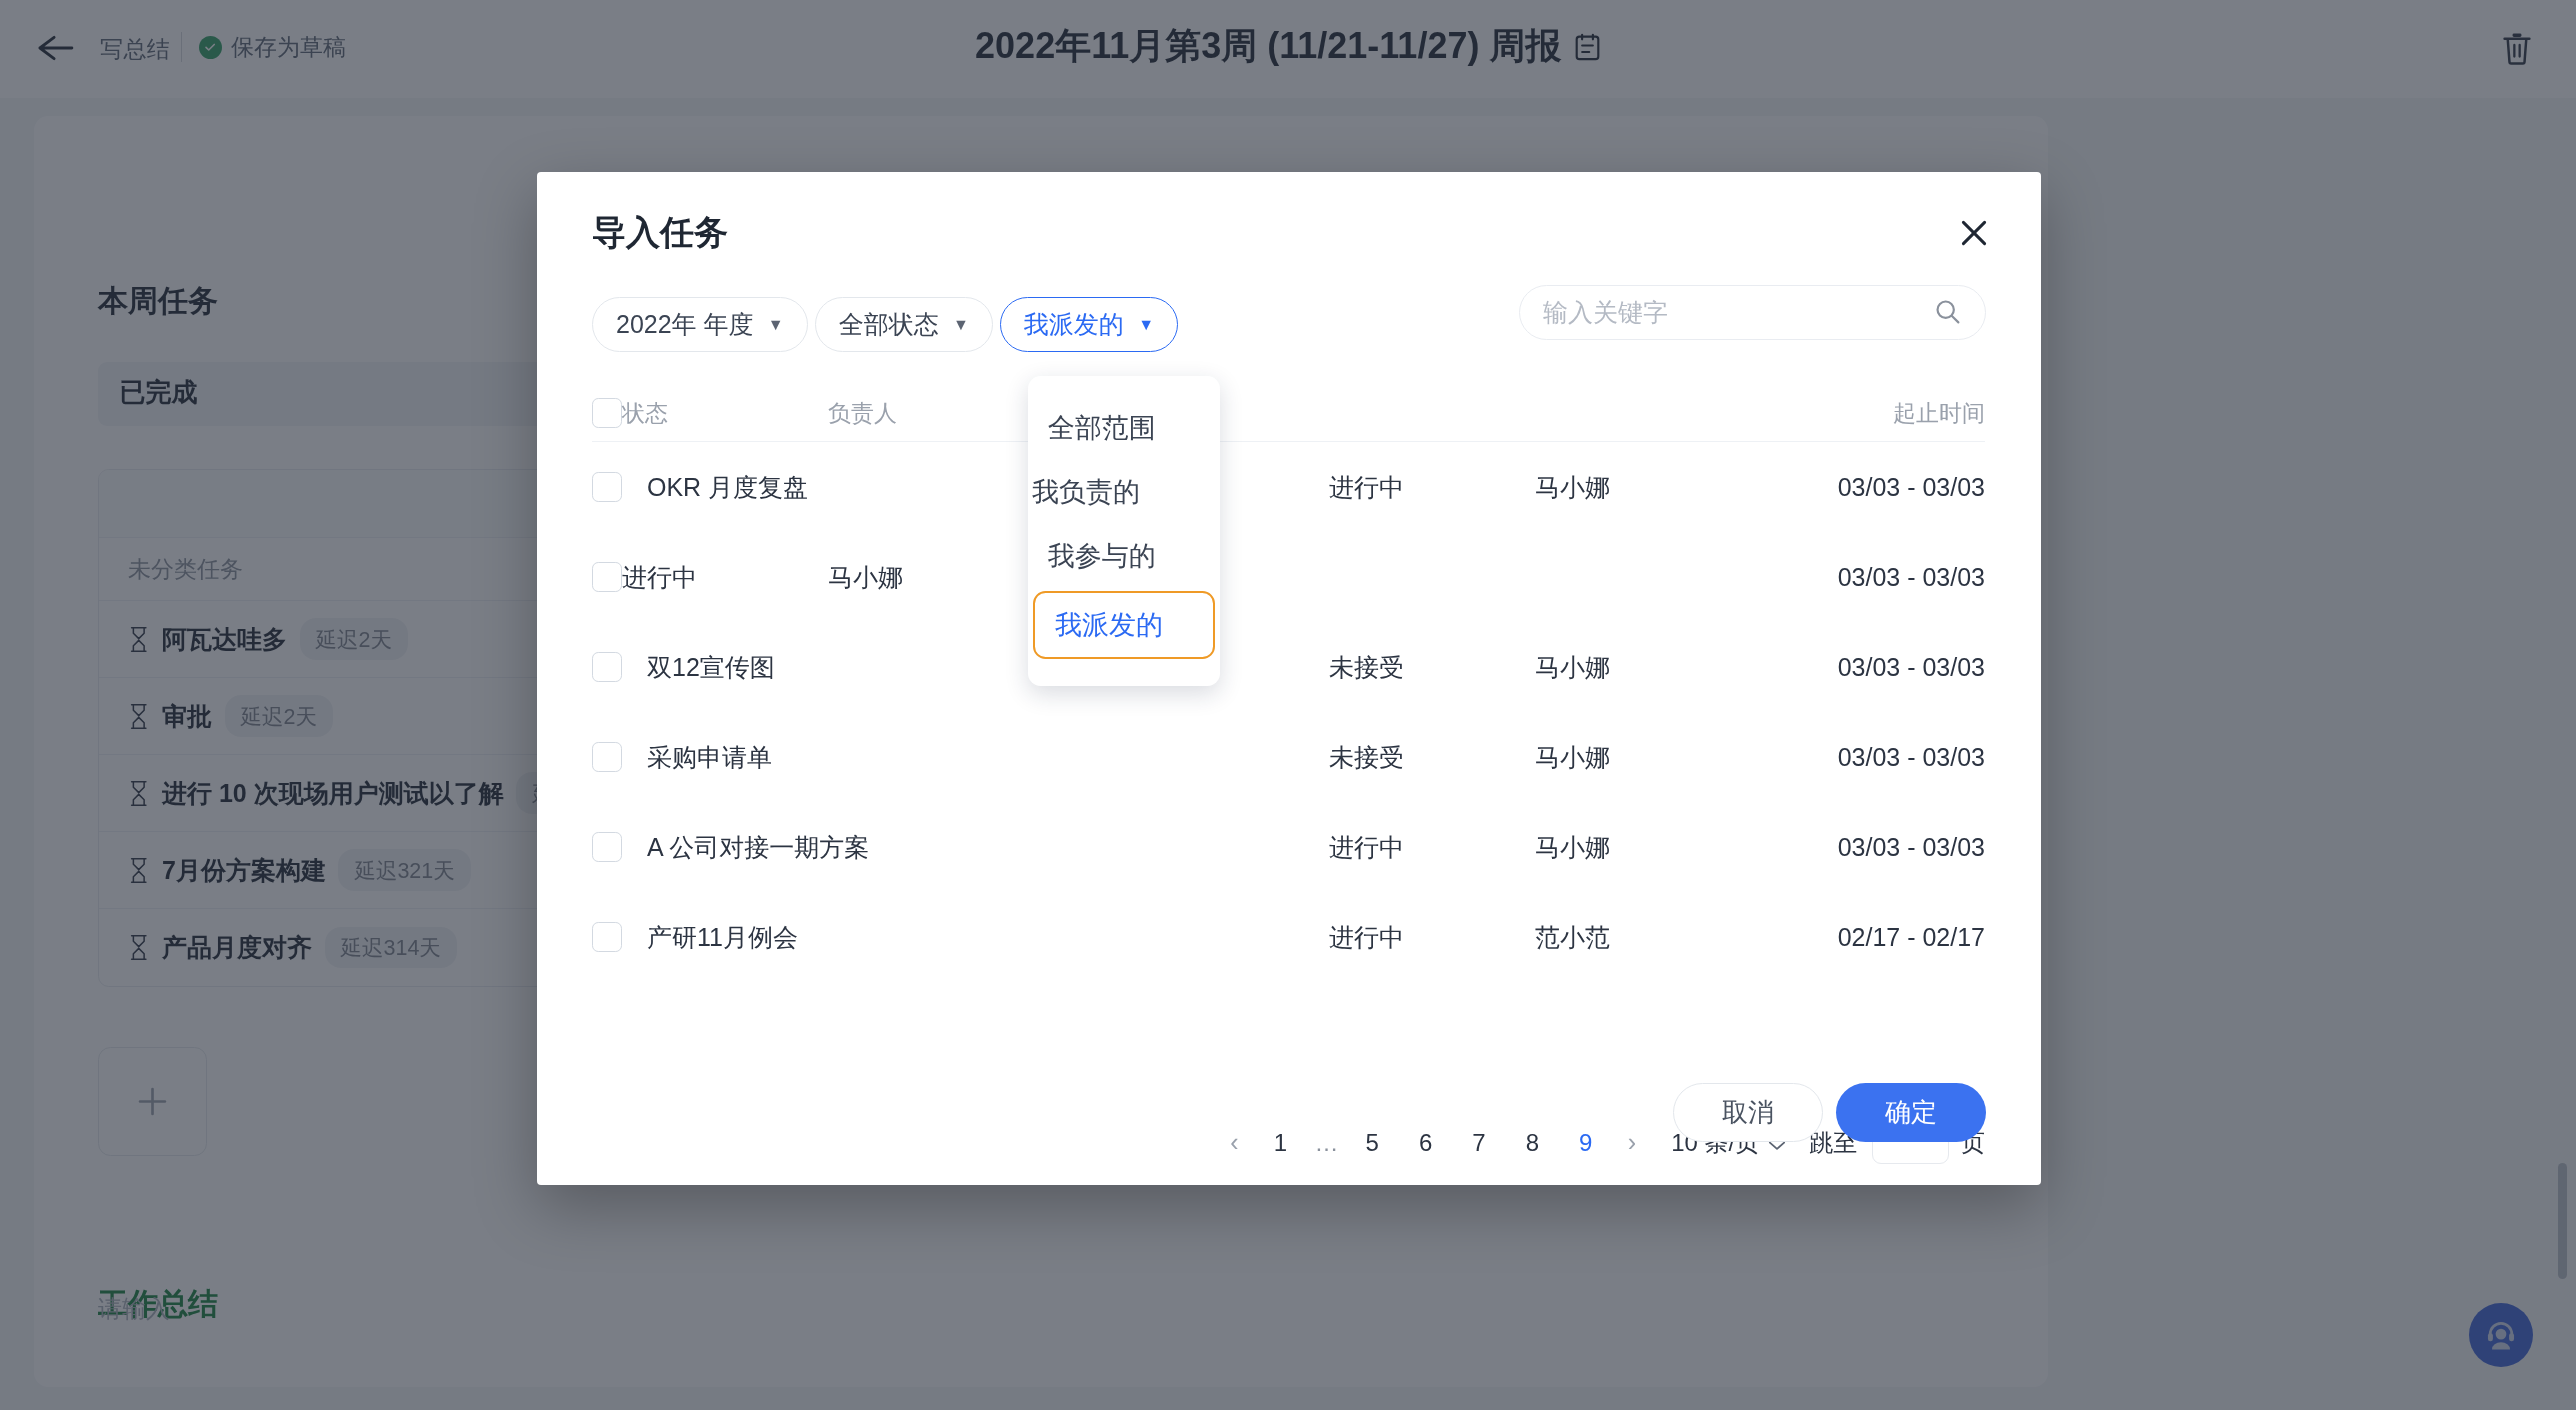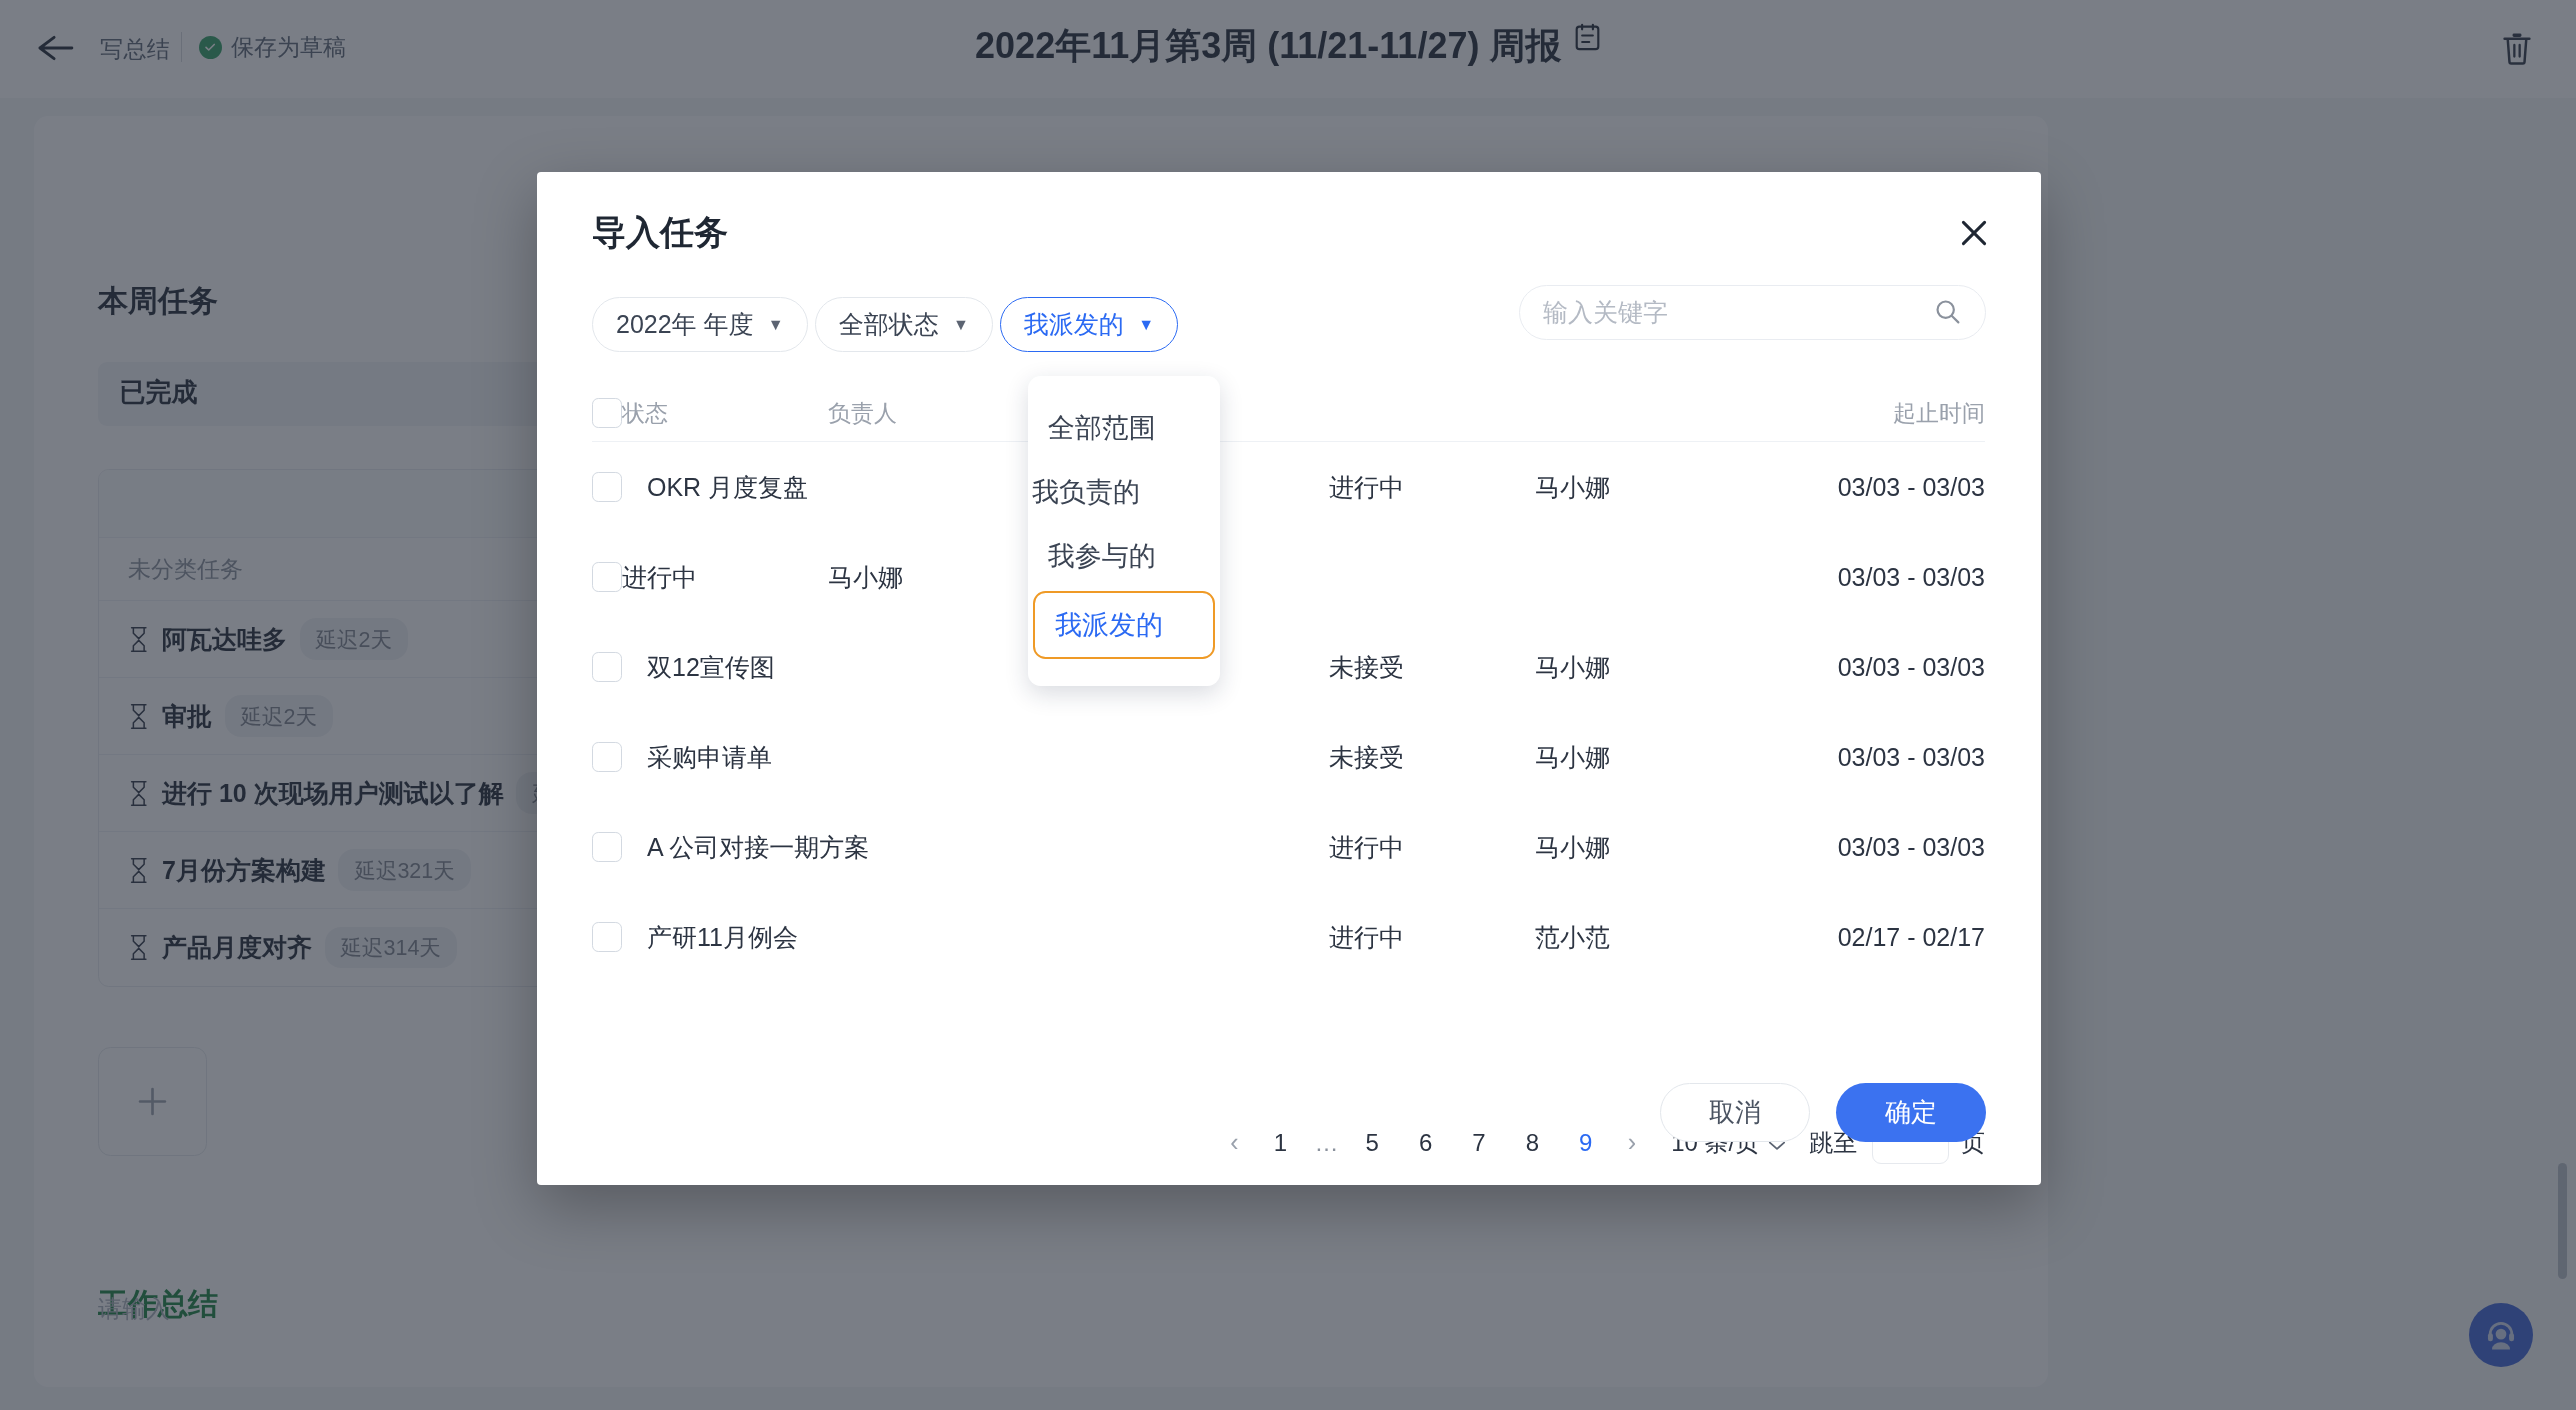--- a/index.html
+++ b/index.html
@@ -39,21 +39,21 @@
   .check-dot {
     width: 23px; height: 23px; border-radius: 50%;
     background: #2e9e63; display: flex; align-items: center; justify-content: center;
   }
   .check-dot svg { display: block; }
   .bg-draft-text { font-size: 23px; color: #5b6573; }
   .bg-title {
     position: absolute; left: 0; top: 21.5px; width: 2576px;
     text-align: center;
     font-size: 36px; font-weight: bold; color: #1f2733;
-    display: flex; align-items: flex-start; justify-content: center; gap: 12.5px;
+    display: flex; align-items: center; justify-content: center; gap: 12.5px;
   }
   .bg-title .note-icon { display: inline-flex; }
   .bg-trash { position: absolute; right: 41px; top: 29px; }
 
   .bg-body {
     position: absolute; left: 0; top: 98px; width: 2576px; height: 1312px;
     background: #f4f6f8;
   }
   .bg-card {
     position: absolute; left: 34px; top: 18px;
@@ -244,21 +244,21 @@
   .pg-jump-input {
     margin-left: 14.3px; width: 77px; height: 43px;
     border: 0.9px solid #e6e9ee; border-radius: 9px;
     outline: none; font-family: inherit; font-size: 22.4px;
     text-align: center; color: #2c3442;
   }
   .pg-jump-unit { margin-left: 12.5px; font-size: 24px; color: #2c3442; }
 
   .modal-actions {
     position: absolute; right: 55px; bottom: 43px;
-    display: flex; gap: 26px; align-items: center;
+    display: flex; gap: 13px; align-items: center;
   }
   .btn {
     height: 59px; min-width: 150px; border-radius: 30px;
     display: flex; align-items: center; justify-content: center;
     font-size: 26px; font-family: inherit; cursor: default;
   }
   .btn-ghost { background: #fff; border: 0.9px solid #e3e7ec; color: #4a5361; }
   .btn-primary { background: #3b72f0; border: none; color: #fff; }
 </style>
 </head>

